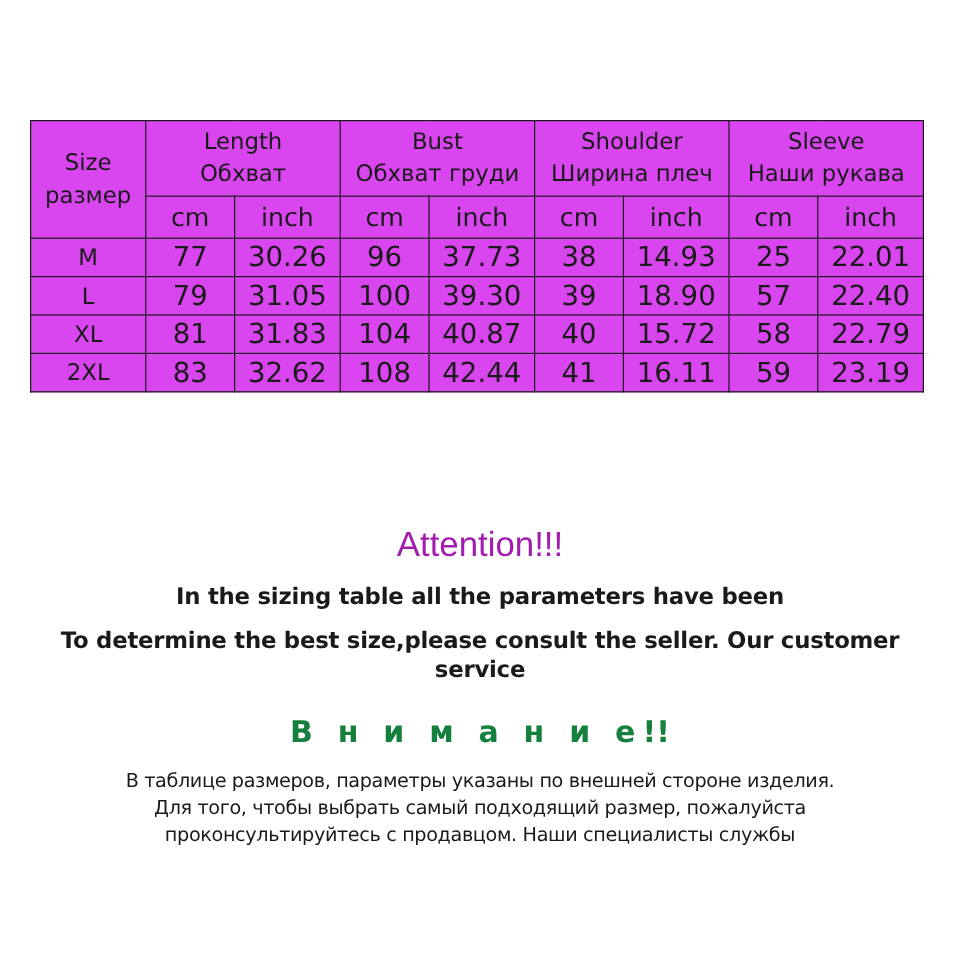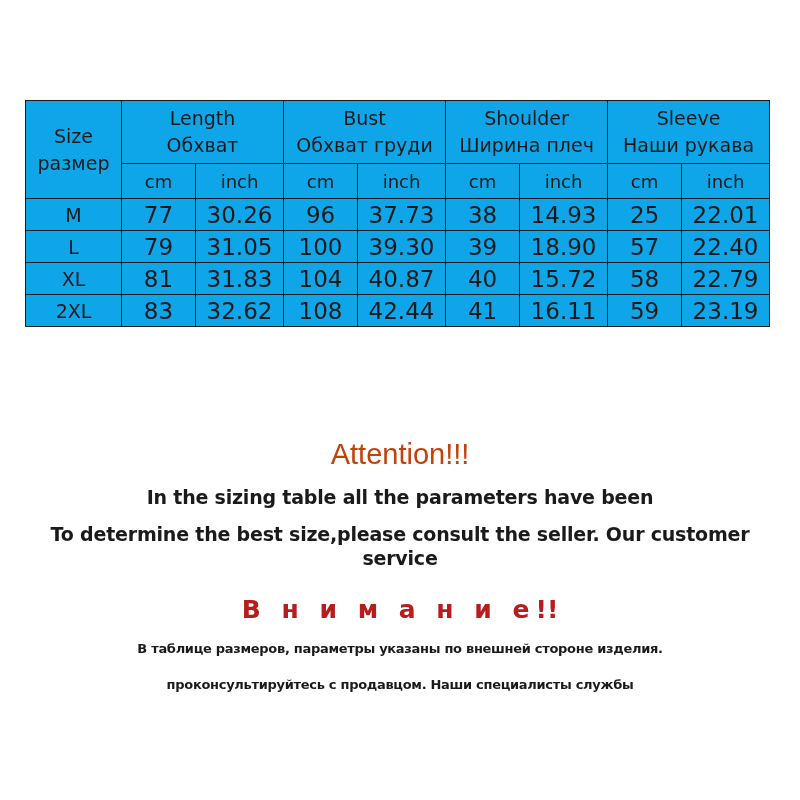--- a/index.html
+++ b/index.html
@@ -20,21 +20,21 @@
   .table-wrap {
     position: absolute;
     left: 25px;
     top: 100px;
     width: 744px;
   }
   table.size-table {
     border-collapse: collapse;
     width: 100%;
     table-layout: fixed;
-    background: #0ea5e9;
+    background: #d946ef;
   }
   table.size-table td,
   table.size-table th {
     border: 1.6px solid #1c1c1c;
     text-align: center;
     vertical-align: middle;
     font-weight: 400;
     color: #1a1a1a;
     padding: 0;
     font-family: "DejaVu Sans", sans-serif;
@@ -48,21 +48,21 @@
     line-height: 1.40;
     padding: 4px 2px;
   }
   td.group-head {
     font-size: 19px;
     line-height: 1.40;
     padding: 6px 3px 5px 3px;
     height: 62px;
   }
   td.unit-head {
-    font-size: 18px;
+    font-size: 21px;
     height: 34px;
     padding: 3px 2px;
   }
   td.data-cell {
     font-size: 23px;
     height: 31px;
     padding: 2px;
   }
   td.size-cell {
     font-size: 19px;
@@ -99,22 +99,22 @@
     font-family: "DejaVu Sans", sans-serif;
     font-size: 25px;
     font-weight: 700;
     letter-spacing: 6px;
     line-height: 1.0;
     margin: 26px 0 18px 0;
   }
   .attn-ru .bangs { letter-spacing: 0px; }
   .body-ru {
     font-family: "DejaVu Sans", sans-serif;
-    font-size: 13px;
-    font-weight: 700;
+    font-size: 16px;
+    font-weight: 400;
     line-height: 1.40;
     margin: 0;
     letter-spacing: -0.3px;
     padding: 0 26px;
   }
 </style>
 </head>
 <body>
 
 <div class="table-wrap">
@@ -207,32 +207,32 @@
         <td class="data-cell">16.11</td>
         <td class="data-cell">59</td>
         <td class="data-cell">23.19</td>
       </tr>
     </tbody>
   </table>
 </div>
 
 <div class="notice">
 
-  <p class="attn-en" style="color:#c2410c;">Attention!!!</p>
+  <p class="attn-en" style="color:#a21caf;">Attention!!!</p>
 
   <p class="body-en first">
     <span>In the sizing table all the parameters have been</span><br>
   </p>
 
   <p class="body-en">
     <span>To determine the best size,please consult the seller. Our customer service</span><br>
   </p>
 
-  <p class="attn-ru" style="color:#b91c1c;"><span>В н и м а н и е</span><span class="bangs">!!</span></p>
+  <p class="attn-ru" style="color:#15803d;"><span>В н и м а н и е</span><span class="bangs">!!</span></p>
 
   <p class="body-ru">
     <span>В таблице размеров, параметры указаны по внешней стороне изделия.</span><br>
-    <br>
+    <span>Для того, чтобы выбрать самый подходящий размер, пожалуйста</span><br>
     <span>проконсультируйтесь с продавцом. Наши специалисты службы</span><br>
     
   </p>
 
 </div>
 
 </body></html>

